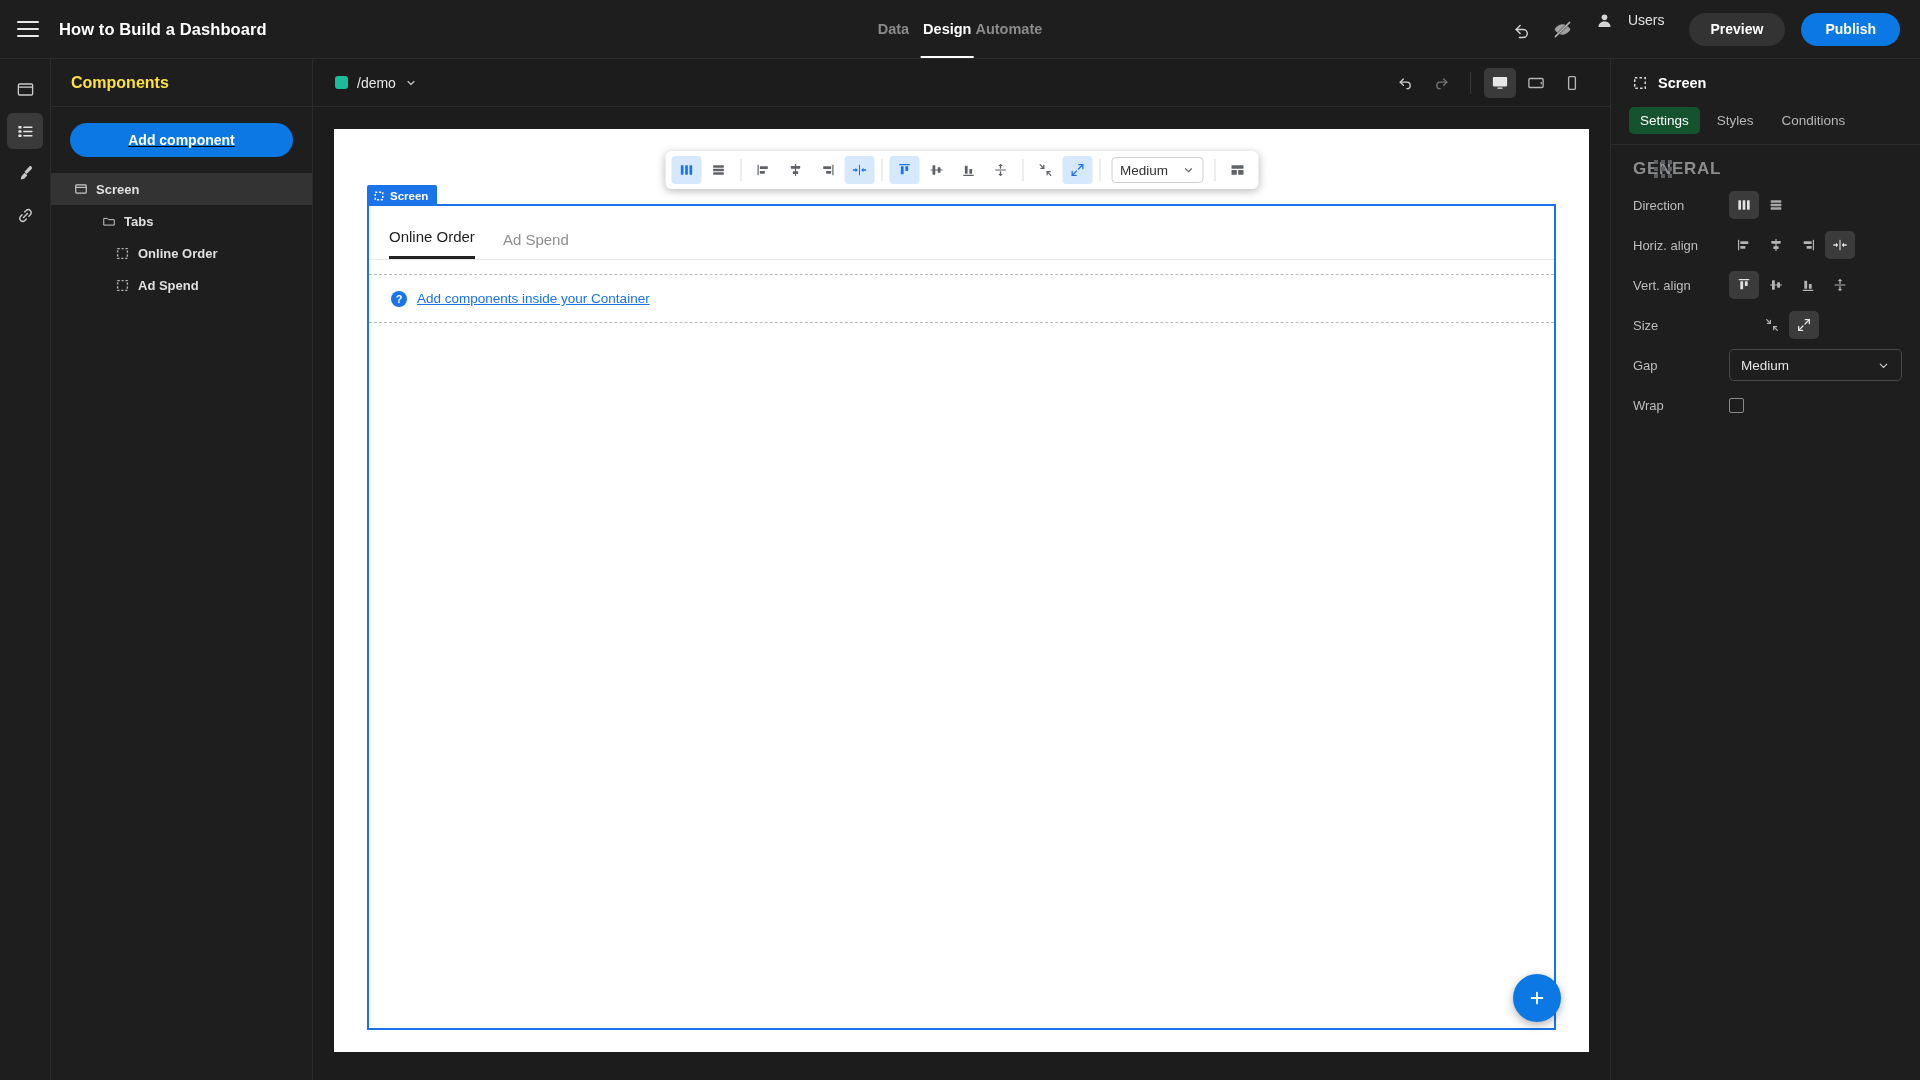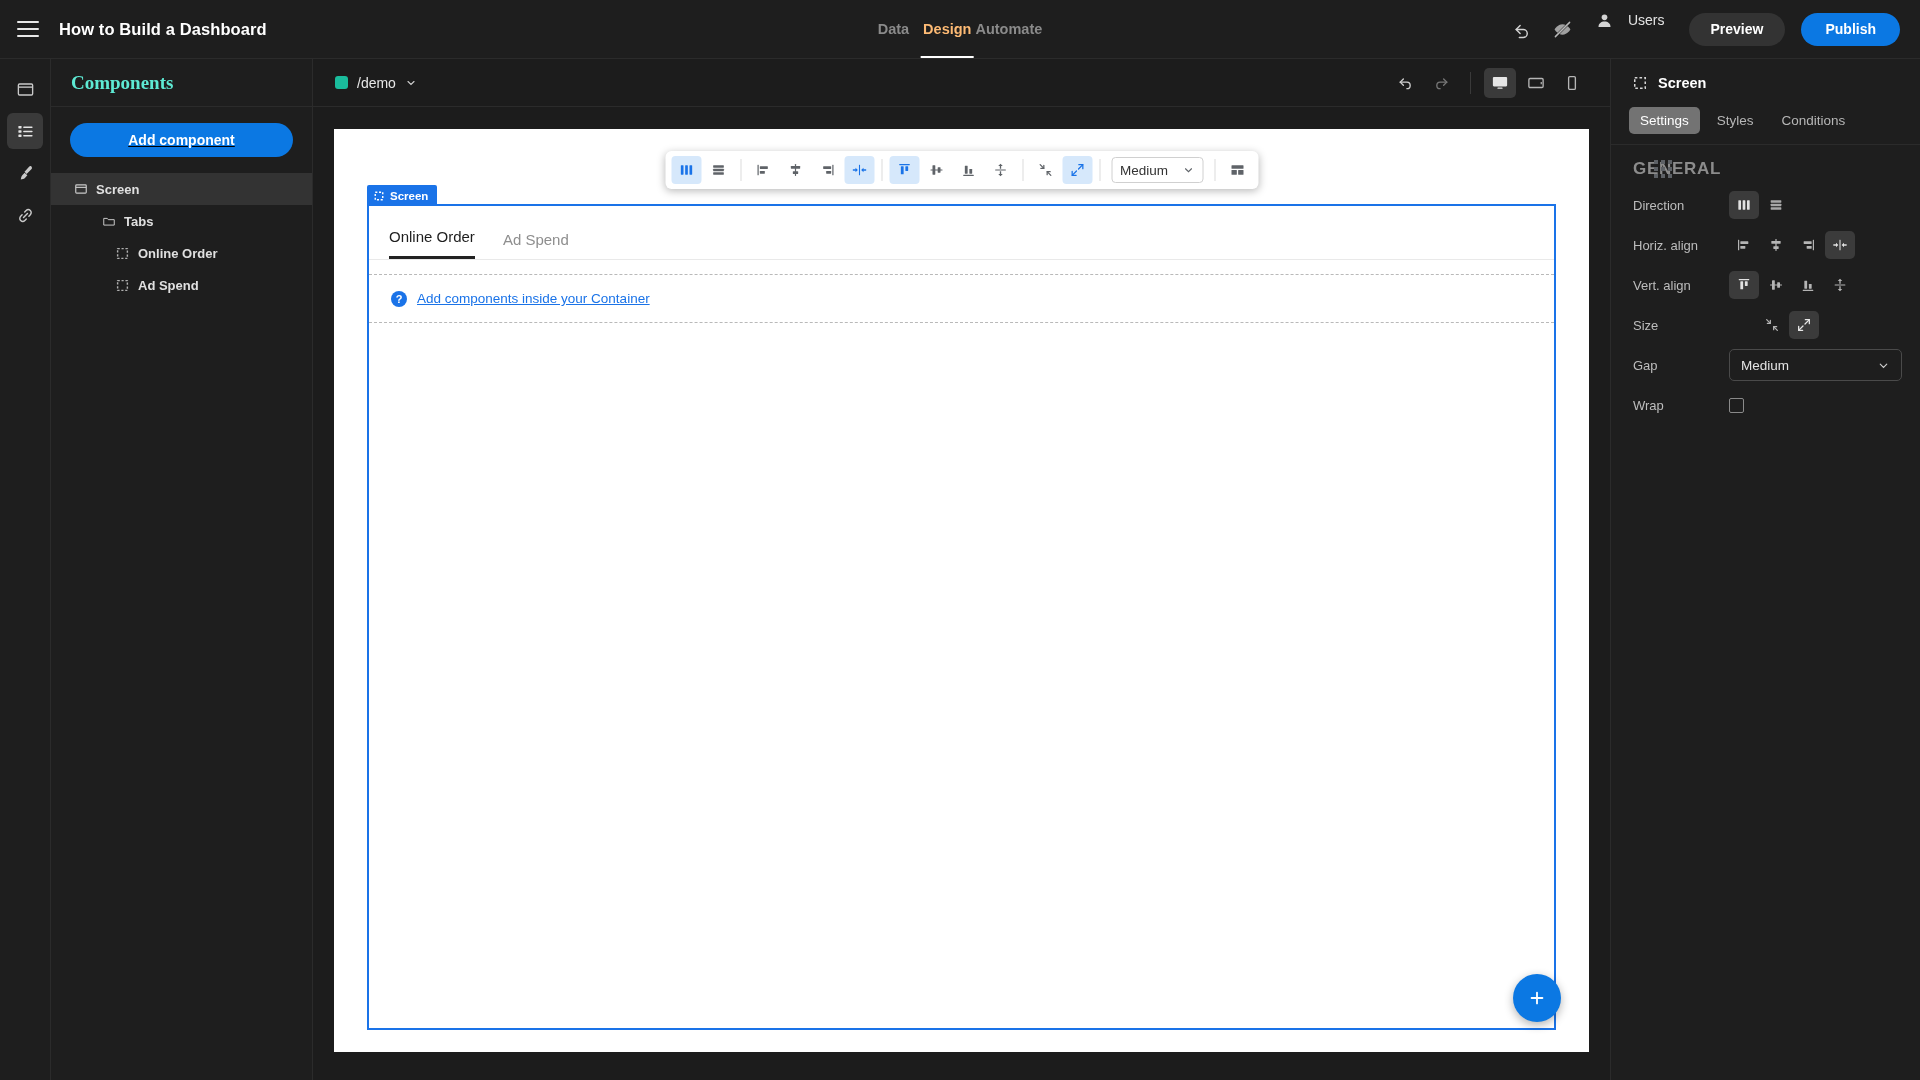--- a/index.html
+++ b/index.html
@@ -32,21 +32,21 @@
   }
   .nav-tabs {
     position: absolute; left: 50%; transform: translateX(-50%);
     display: flex; align-items: center; height: 100%;
   }
   .nav-tab {
     color: #8a8a8a; font-size: 14.5px; font-weight: bold;
     height: 100%; display: flex; align-items: center;
     padding: 0 2px; cursor: pointer; position: relative;
   }
-  .nav-tab.active { color: #fdba74; margin-left: 10px; }
+  .nav-tab.active { color: #ffffff; margin-left: 10px; }
   .nav-tab.active::after {
     content: ''; position: absolute; bottom: 0; left: 0; right: 0;
     height: 2px; background: #ffffff;
   }
   .top-right {
     margin-left: auto; display: flex; align-items: center; gap: 6px;
     padding-right: 20px;
   }
   .icon-btn {
     width: 34px; height: 34px; border-radius: 6px;
@@ -90,23 +90,22 @@
 
   
   .panel-left {
     width: 262px; background: #1e1e1e;
     border-right: 1px solid #2b2b2b;
     display: flex; flex-direction: column;
   }
   .panel-left-header {
     height: 48px; display: flex; align-items: center;
     padding: 0 20px;
-    color: #5eead4; font-size: 19px; font-weight: bold;
+    color: #fde047; font-size: 16px; font-weight: bold;
     border-bottom: 1px solid #2b2b2b;
-    font-family: Liberation Serif, serif;
   }
   .add-component-wrap { padding: 16px 19px 16px 19px; text-decoration: underline; }
   .add-component {
     width: 100%; height: 34px; border-radius: 17px;
     background: #0b78e3; color: #fff;
     font-size: 14px; font-weight: bold;
     display: flex; align-items: center; justify-content: center;
     cursor: pointer;
   }
   .tree { display: flex; flex-direction: column; }
@@ -248,21 +247,21 @@
   .pr-header {
     height: 48px; display: flex; align-items: center; gap: 11px;
     padding: 0 22px;
     color: #fff; font-size: 14.5px; font-weight: bold;
   }
   .pr-tabs { display: flex; gap: 6px; padding: 0 18px 10px 18px; }
   .pr-tab {
     padding: 6px 11px; border-radius: 5px;
     color: #b6b6b6; font-size: 13.5px; cursor: pointer;
   }
-  .pr-tab.active { background: #737373; color: #ffffff; }
+  .pr-tab.active { background: #14532d; color: #ffffff; }
   .pr-section {
     border-top: 1px solid #2b2b2b;
     padding: 14px 0 18px 0;
   }
   .pr-section-title {
     color: #8c8c8c; font-size: 17px; font-weight: bold;
     letter-spacing: 0.7px; padding: 0 22px 6px 22px;
   }
   .pr-row {
     display: flex; align-items: center;

